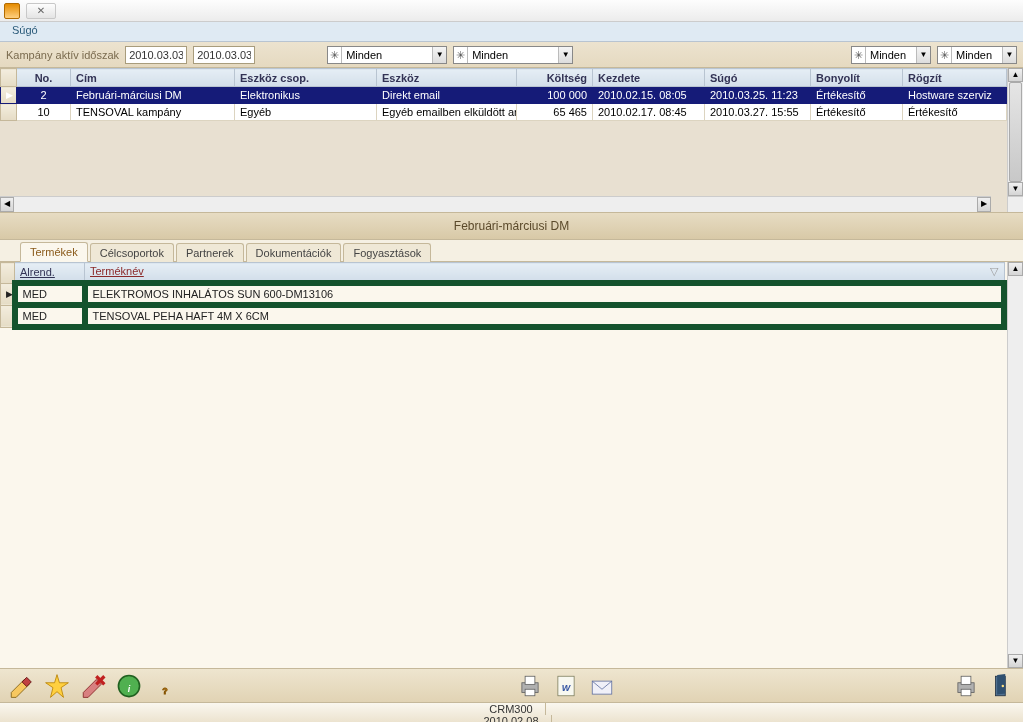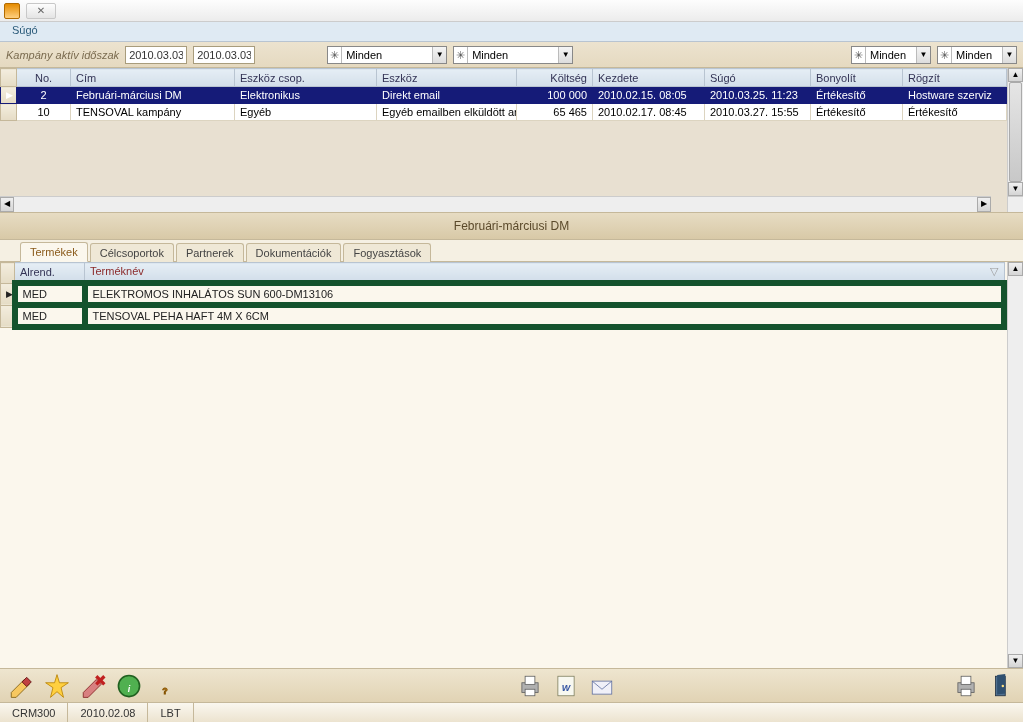--- a/index.html
+++ b/index.html
@@ -10,21 +10,21 @@
   .titlebar .icon { width: 16px; height: 16px; background: linear-gradient(#e58b00,#ffd080); border: 1px solid #b36b00; border-radius: 2px; margin-right: 6px; }
   .titlebar .title { flex: 1; color: #444; }
   .titlebar .winbtn { width: 30px; height: 16px; border: 1px solid #c8c8c8; border-radius: 2px; background: linear-gradient(#fdfdfd,#e4e4e4); text-align: center; color: #666; line-height: 14px; font-size: 10px; cursor: default; }
 
   
   .menubar { height: 20px; background: #dfeaf3; border-bottom: 1px solid #b8c4d1; display: flex; padding: 0 6px; }
   .menubar span { color: #2b5b7a; padding: 2px 6px; }
 
   
   .filterbar { height: 26px; background: linear-gradient(#ece3cf,#e5d9c0); border-bottom: 1px solid #c5b89a; display: flex; align-items: center; padding: 0 6px; gap: 6px; }
-  .filterbar .label { color: #7a6b4f; font-style: italic; }
+  .filterbar .label { color: #7a6b4f; }
   .filterbar input[type=text] { width: 62px; height: 18px; border: 1px solid #a89c7c; background: #fff; padding: 0 3px; color: #333; }
   .filterbar .gap { flex: 0 0 60px; }
   .combo { display: flex; align-items: center; height: 18px; border: 1px solid #888; background: #fff; }
   .combo .star { width: 14px; height: 16px; text-align: center; line-height: 16px; color: #555; border-right: 1px solid #bbb; }
   .combo .val { padding: 0 4px; min-width: 50px; white-space: nowrap; overflow: hidden; }
   .combo .arrow { width: 14px; height: 16px; background: linear-gradient(#f5f5f5,#ddd); border-left: 1px solid #bbb; text-align: center; line-height: 16px; font-size: 8px; }
   .combo.wide .val { min-width: 90px; }
   .spacer { flex: 1; }
 
   
@@ -33,52 +33,52 @@
   .grid-inner { flex: 1; overflow: hidden; }
   .grid-scroll-v { width: 16px; background: #eee; border-left: 1px solid #ccc; position: relative; }
   .grid-scroll-v .thumb { position: absolute; top: 14px; bottom: 14px; left: 1px; right: 1px; background: linear-gradient(#e5e5e5,#c8c8c8); border: 1px solid #aaa; border-radius: 2px; }
   .grid-scroll-v .abtn { position:absolute; left:0; right:0; height:14px; background: linear-gradient(#f0f0f0,#d5d5d5); border:1px solid #aaa; font-size:8px; text-align:center; line-height:12px; }
   .grid-scroll-v .abtn.top{top:0;} .grid-scroll-v .abtn.bot{bottom:0;}
   .grid-scroll-h { height: 16px; background: #eee; border-top: 1px solid #ccc; margin-right:16px; position:relative; }
   .grid-scroll-h .abtn { position:absolute; top:0;bottom:0; width:14px; background:linear-gradient(#f0f0f0,#d5d5d5); border:1px solid #aaa; font-size:8px; text-align:center; line-height:12px; }
   .grid-scroll-h .abtn.left{left:0;} .grid-scroll-h .abtn.right{right:0;}
 
   table.grid { width: 100%; border-collapse: collapse; table-layout: fixed; }
-  table.grid th { background: linear-gradient(#e5eef5,#d3deea); border: 1px solid #b8c4d1; text-align: left; padding: 2px 5px; color: #335; font-weight: normal; height: 18px; }
+  table.grid th { background: linear-gradient(#e5eef5,#d3deea); border: 1px solid #b8c4d1; text-align: left; padding: 2px 5px; color: #335; font-weight: bold; height: 18px; }
   table.grid td { border: 1px solid #dcd4c0; padding: 2px 5px; height: 17px; background: #fff; white-space: nowrap; overflow: hidden; }
   table.grid tr.selected td { background: #151b78; color: #fff; border-color: #151b78; }
   table.grid .rowhead { width: 16px; background: linear-gradient(#f3edde,#e5dcc5) !important; border:1px solid #c5b89a; text-align:center; color:#000; font-size:9px;}
   table.grid .num { text-align: right; }
   table.grid .numcol { text-align: center; }
 
   
   .sep { height: 28px; background: linear-gradient(#e7dcc3,#d8c9a7); border-top: 1px solid #c5b89a; border-bottom: 1px solid #c5b89a; display:flex; align-items:center; justify-content:center; color:#5b4a2b; font-size: 12px; }
 
   
   .tabbar { height: 22px; background: #f5f0e3; display: flex; align-items: end; padding-left: 20px; border-bottom: 1px solid #c5b89a; }
   .tab { padding: 3px 9px; border: 1px solid #c5b89a; border-bottom: none; background: #efe8d6; margin-right: 2px; color: #444; border-top-left-radius: 3px; border-top-right-radius: 3px; position: relative; top: 1px; }
   .tab.active { background: #fbf7ed; color: #8a5a1a; z-index: 2; border-bottom: 1px solid #fbf7ed; }
 
   
   .detailwrap { flex:1; display:flex; background:#fbf7ed; overflow:hidden; }
   .detail-inner { flex:1; overflow:hidden; }
   table.detail { width: 100%; border-collapse: collapse; table-layout: fixed; }
-  table.detail th { background: linear-gradient(#e5eef5,#d3deea); border:1px solid #b8c4d1; text-align:left; padding:2px 5px; color:#335; font-weight:normal; height:17px; }
+  table.detail th { background: linear-gradient(#e5eef5,#d3deea); border:1px solid #b8c4d1; text-align:left; padding:2px 5px; color:#335; font-weight:normal; height:17px;text-decoration:underline; }
   table.detail th.sorted { color:#8b2a2a; }
   table.detail td { border:6px solid #14532d; padding:2px 5px; height:16px; background:#fbf7ed; white-space:nowrap; overflow:hidden; color:#222; }
   table.detail .rowhead { width:14px; background:linear-gradient(#f3edde,#e5dcc5)!important; border:1px solid #c5b89a; text-align:center; font-size:9px; }
 
   
   .toolbar { height: 34px; background: linear-gradient(#eee5cf,#e1d3b4); border-top: 1px solid #c5b89a; display:flex; align-items:center; padding: 0 6px; gap: 6px; }
   .tbtn { width: 30px; height: 30px; display:flex; align-items:center; justify-content:center; cursor: default; }
   .tbtn svg { width: 26px; height: 26px; }
   .toolbar .spacer { flex:1; }
 
   
-  .statusbar { height: 20px; background: linear-gradient(#faf7ef,#ece3cf); border-top:1px solid #c5b89a; display:flex; align-items:center; }
+  .statusbar { height: 20px; background: linear-gradient(#faf7ef,#ece3cf); border-top:1px solid #c5b89a; display:flex; align-items:center;flex-direction:column; }
   .statusbar .cell { border-right:1px solid #c5b89a; padding: 0 12px; height:100%; display:flex; align-items:center; color:#333; }
 </style>
 </head>
 <body>
 
 <div class="titlebar">
   <div class="icon"></div>
   <div class="winbtn">✕</div>
 </div>
 

